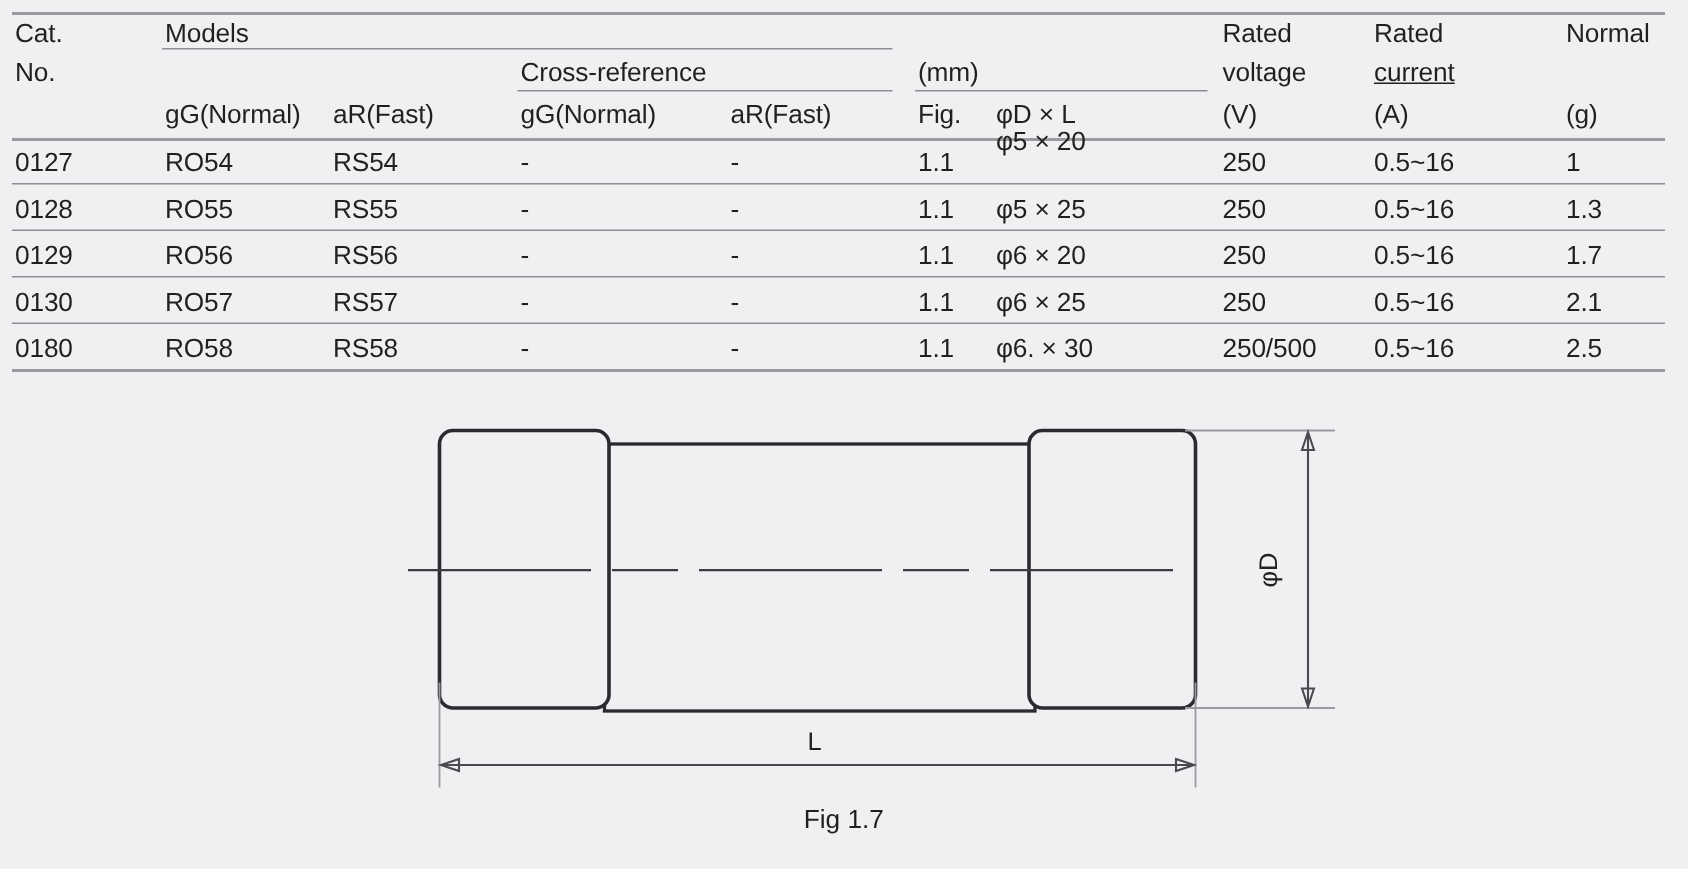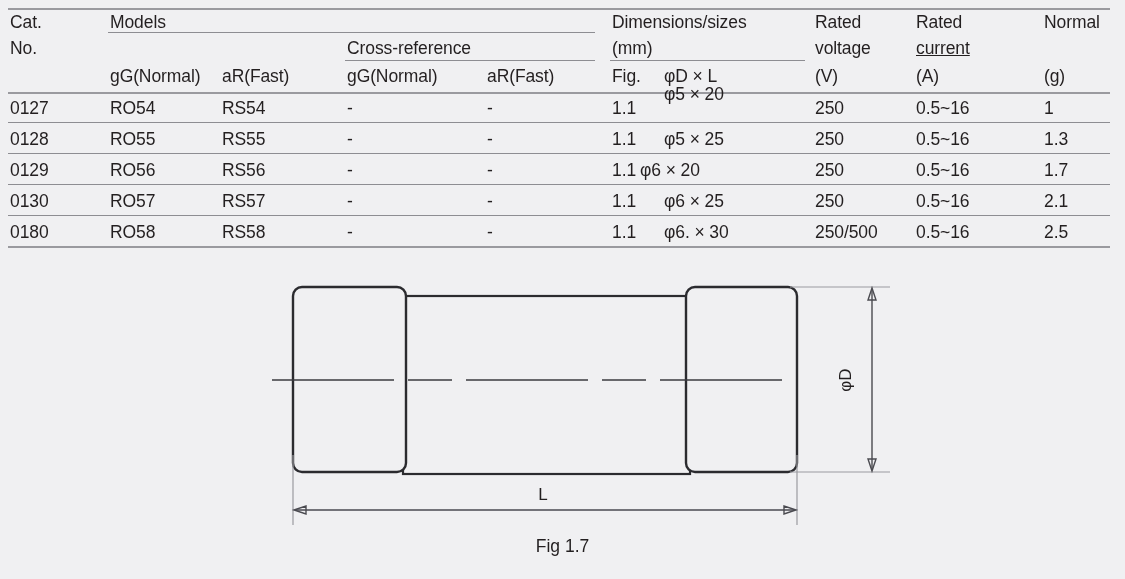--- a/index.html
+++ b/index.html
@@ -115,21 +115,20 @@
     <div class="rule" style="left:8px; top:184px; width:1102px;"></div>
     <div class="rule" style="left:8px; top:215px; width:1102px;"></div>
     <div class="rule strong" style="left:8px; top:246px; width:1102px;"></div>
 
     <div class="cell hdr" style="left:10px; top:12px;">Cat.</div>
     <div class="cell hdr" style="left:10px; top:38px;">No.</div>
 
     <div class="cell hdr" style="left:110px; top:12px;">Models</div>
     <div class="cell hdr" style="left:347px; top:38px;">Cross-reference</div>
 
-    <div class="cell hdr" style="left:612px; top:12px;">Dimensions/sizes</div>
     <div class="cell hdr" style="left:612px; top:38px;">(mm)</div>
 
     <div class="cell hdr" style="left:815px; top:12px;">Rated</div>
     <div class="cell hdr" style="left:815px; top:38px;">voltage</div>
 
     <div class="cell hdr" style="left:916px; top:12px;">Rated</div>
     <div class="cell hdr" style="left:916px; top:38px;text-decoration:underline;">current</div>
 
     <div class="cell hdr" style="left:1044px; top:12px;">Normal</div>
 
@@ -169,21 +168,21 @@
       <div class="cell" style="left:1044px; top:129px;">1.3</div>
     </div>
 
     <div>
       <div class="cell" style="left:10px; top:160px;">0129</div>
       <div class="cell" style="left:110px; top:160px;">RO56</div>
       <div class="cell" style="left:222px; top:160px;">RS56</div>
       <div class="cell" style="left:347px; top:160px;">-</div>
       <div class="cell" style="left:487px; top:160px;">-</div>
       <div class="cell" style="left:612px; top:160px;">1.1</div>
-      <div class="cell" style="left:640px; top:160px;">φ6 × 20</div>
+      <div class="cell" style="left:664px; top:160px;">φ6 × 20</div>
       <div class="cell" style="left:815px; top:160px;">250</div>
       <div class="cell" style="left:916px; top:160px;">0.5~16</div>
       <div class="cell" style="left:1044px; top:160px;">1.7</div>
     </div>
 
     <div>
       <div class="cell" style="left:10px; top:191px;">0130</div>
       <div class="cell" style="left:110px; top:191px;">RO57</div>
       <div class="cell" style="left:222px; top:191px;">RS57</div>
       <div class="cell" style="left:347px; top:191px;">-</div>

